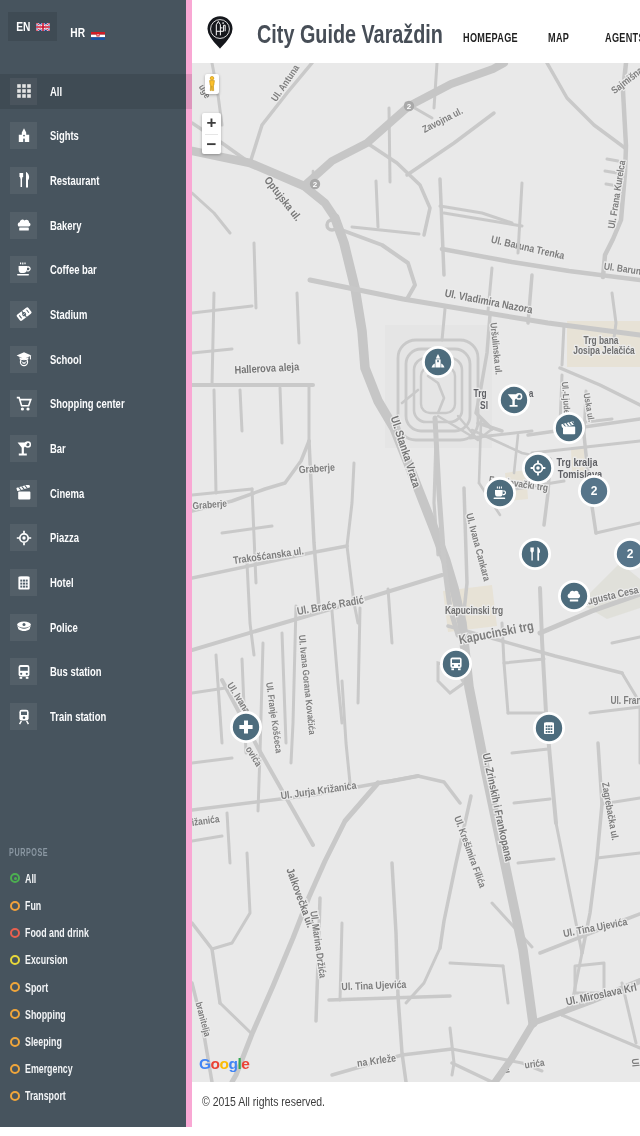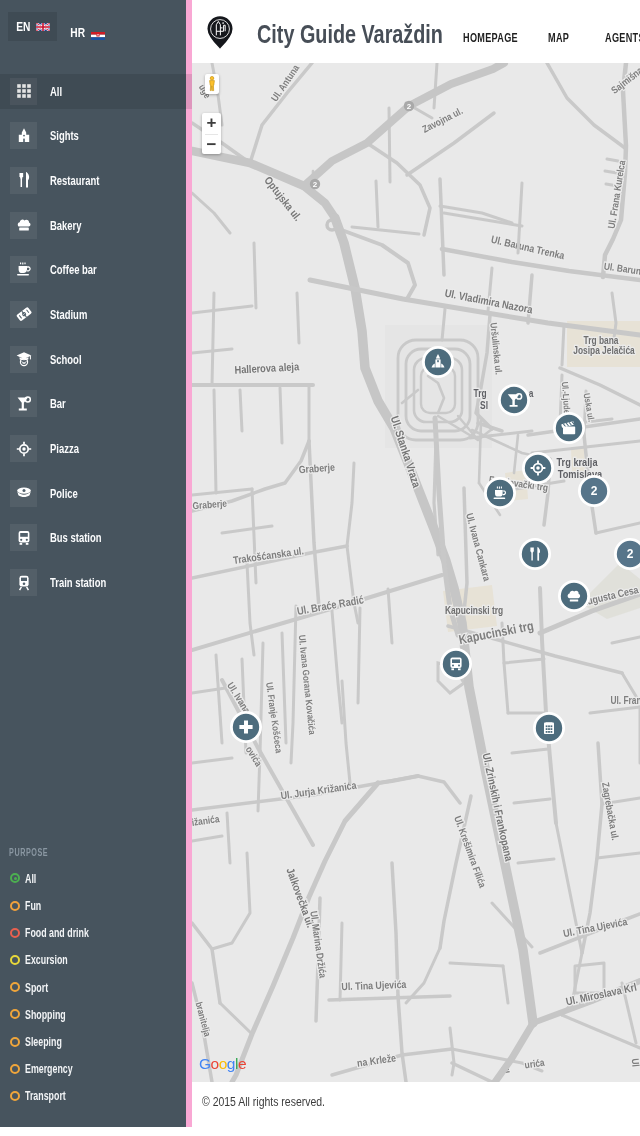--- a/index.html
+++ b/index.html
@@ -28,21 +28,21 @@
 #logo{position:absolute;left:15px;top:16px}
 #title{position:absolute;left:65px;top:19.5px;font-size:25px;font-weight:bold;color:#474e57;white-space:nowrap;transform:scaleX(0.792);transform-origin:0 0}
 .nav{position:absolute;top:30.5px;font-size:12px;font-weight:bold;color:#1f1f1f;letter-spacing:0.4px;white-space:nowrap;transform:scaleX(0.76);transform-origin:0 0}
 #map{position:relative;width:448px;height:1019px;background:#e9e9e9;overflow:hidden}
 #pegman{position:absolute;left:13px;top:11px;width:14px;height:20px;background:#fff;border-radius:2px;
   box-shadow:0 1px 3px rgba(0,0,0,0.3);display:flex;align-items:center;justify-content:center;z-index:3}
 #zoomctl{position:absolute;left:10px;top:50px;width:19px;height:41px;background:#fff;border-radius:2px;
   box-shadow:0 1px 3px rgba(0,0,0,0.3);z-index:3}
 #zoomctl .zb{height:20.5px;display:flex;align-items:center;justify-content:center;font-size:17px;font-weight:bold;color:#3c3c3c}
 #zoomctl .sep{height:1px;background:#e6e6e6;margin:0 3px}
-#glogo{position:absolute;left:7px;bottom:9px;font-size:15.5px;font-weight:normal;letter-spacing:-0.5px;z-index:3;
+#glogo{position:absolute;left:7px;bottom:9px;font-size:15.5px;font-weight:bold;letter-spacing:-0.5px;z-index:3;
   font-family:"Liberation Sans",sans-serif}
 #footer{height:52px;background:#fff;position:relative}
 #footer span{position:absolute;left:10px;top:13px;font-size:12px;color:#3c3c3c;transform:scaleX(0.873);transform-origin:0 0;white-space:nowrap}
 </style></head>
 <body>
 <div id="main">
   <div id="header">
     <div id="logo"><svg width="26" height="33" viewBox="0 0 27 35">
           <path d="M13.5 1 C20.5 1 26 6.6 26 13.6 C26 19 21.5 25.6 13.5 33.5 C5.5 25.6 1 19 1 13.6 C1 6.6 6.5 1 13.5 1 Z" fill="#15171c" stroke="#15171c" stroke-width="1.6"></path>
           <g stroke="#fff" stroke-width="1.05" fill="none">
@@ -491,35 +491,75 @@
             <path d="M8 1.2 L15.4 4.6 L8 8 L0.6 4.6 Z"></path>
             <path d="M3.6 6.2 V8.3 C3.6 9.4 12.4 9.4 12.4 8.3 V6.2 L8 8.3 Z"></path>
             <path d="M14.4 5 v3.4" stroke="#fff" stroke-width="1"></path>
           </svg>
         </span>
         <span class="ml">School</span>
       </div>
 <div class="mi">
         <span class="tile">
           <svg width="16" height="16" viewBox="0 0 16 16" fill="#fff">
+            <path d="M0.8 1.6 H3.1 L5.6 9.8 H12.6 L14.8 3.6 H4.1" fill="none" stroke="#fff" stroke-width="1.6"></path>
+            <circle cx="6.4" cy="13" r="1.6"></circle>
+            <circle cx="12" cy="13" r="1.6"></circle>
+          </svg>
+        </span>
+        <span class="ml">Shopping center</span>
+      </div>
+<div class="mi">
+        <span class="tile">
+          <svg width="16" height="16" viewBox="0 0 16 16" fill="#fff">
             <path d="M1.6 1.6 H12 L7.9 6.8 V12.6 H10.8 V14.4 H2.8 V12.6 H5.7 V6.8 Z"></path>
             <circle cx="11.8" cy="3.4" r="2.5" fill="none" stroke="#fff" stroke-width="1.5"></circle>
           </svg>
         </span>
         <span class="ml">Bar</span>
+      </div>
+<div class="mi">
+        <span class="tile">
+          <svg width="16" height="16" viewBox="0 0 16 16" fill="#fff">
+            <g transform="rotate(-16 3 5)">
+              <rect x="1" y="2.2" width="13.4" height="3.4" rx="0.6"></rect>
+              <path d="M3.4 2.2 l1.6 3.4 M6.6 2.2 l1.6 3.4 M9.8 2.2 l1.6 3.4" stroke="#51606b" stroke-width="1"></path>
+            </g>
+            <rect x="2.2" y="6.6" width="12.2" height="7.8" rx="0.8"></rect>
+          </svg>
+        </span>
+        <span class="ml">Cinema</span>
       </div>
 <div class="mi">
         <span class="tile">
           <svg width="16" height="16" viewBox="0 0 16 16" fill="#fff">
             <circle cx="8" cy="8" r="4.2" fill="none" stroke="#fff" stroke-width="1.7"></circle>
             <circle cx="8" cy="8" r="1.7"></circle>
             <path d="M8 0.8 V3 M8 13 V15.2 M0.8 8 H3 M13 8 H15.2" stroke="#fff" stroke-width="1.7"></path>
           </svg>
         </span>
         <span class="ml">Piazza</span>
+      </div>
+<div class="mi">
+        <span class="tile">
+          <svg width="16" height="16" viewBox="0 0 16 16" fill="#fff">
+            <rect x="2.4" y="1.6" width="11.2" height="12.8" rx="1"></rect>
+            <rect x="4.3" y="4.6" width="2" height="2" fill="#51606b"></rect>
+            <rect x="7" y="4.6" width="2" height="2" fill="#51606b"></rect>
+            <rect x="9.7" y="4.6" width="2" height="2" fill="#51606b"></rect>
+            <rect x="4.3" y="7.6" width="2" height="2" fill="#51606b"></rect>
+            <rect x="7" y="7.6" width="2" height="2" fill="#51606b"></rect>
+            <rect x="9.7" y="7.6" width="2" height="2" fill="#51606b"></rect>
+            <rect x="4.3" y="10.6" width="2" height="2" fill="#51606b"></rect>
+            <rect x="7" y="10.6" width="2" height="2" fill="#51606b"></rect>
+            <rect x="9.7" y="10.6" width="2" height="2" fill="#51606b"></rect>
+            <rect x="4.3" y="1.6" width="7.4" height="1.6" fill="#fff"></rect>
+          </svg>
+        </span>
+        <span class="ml">Hotel</span>
       </div>
 <div class="mi">
         <span class="tile">
           <svg width="16" height="16" viewBox="0 0 16 16" fill="#fff">
             <ellipse cx="8" cy="5.6" rx="6.8" ry="3.1"></ellipse>
             <path d="M1.2 6.2 C4.4 10.8 11.6 10.8 14.8 6.2 L13.6 10.2 C10.4 12.6 5.6 12.6 2.4 10.2 Z"></path>
             <circle cx="8" cy="5.4" r="1.5" fill="#51606b"></circle>
           </svg>
         </span>
         <span class="ml">Police</span>

